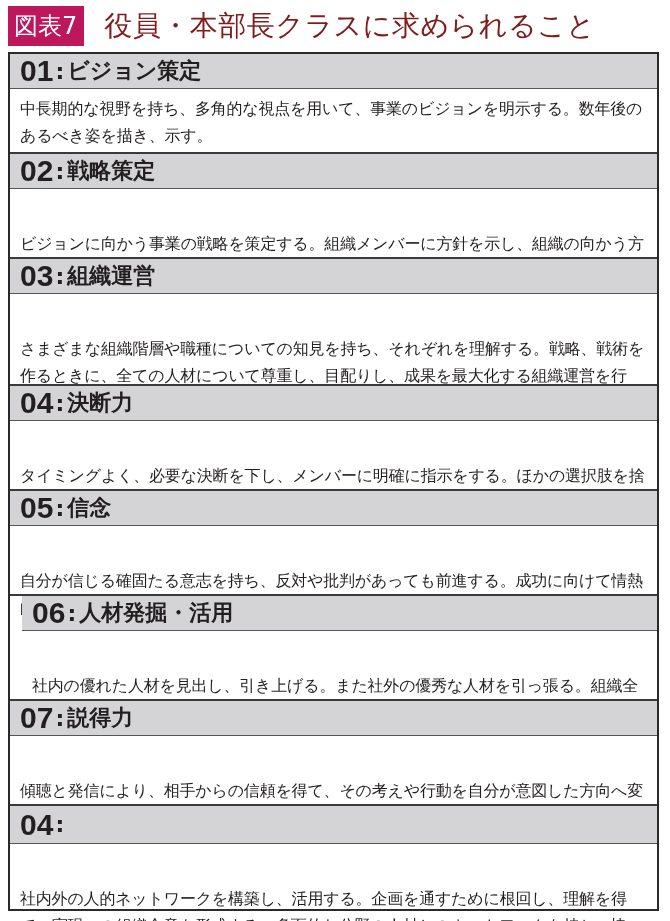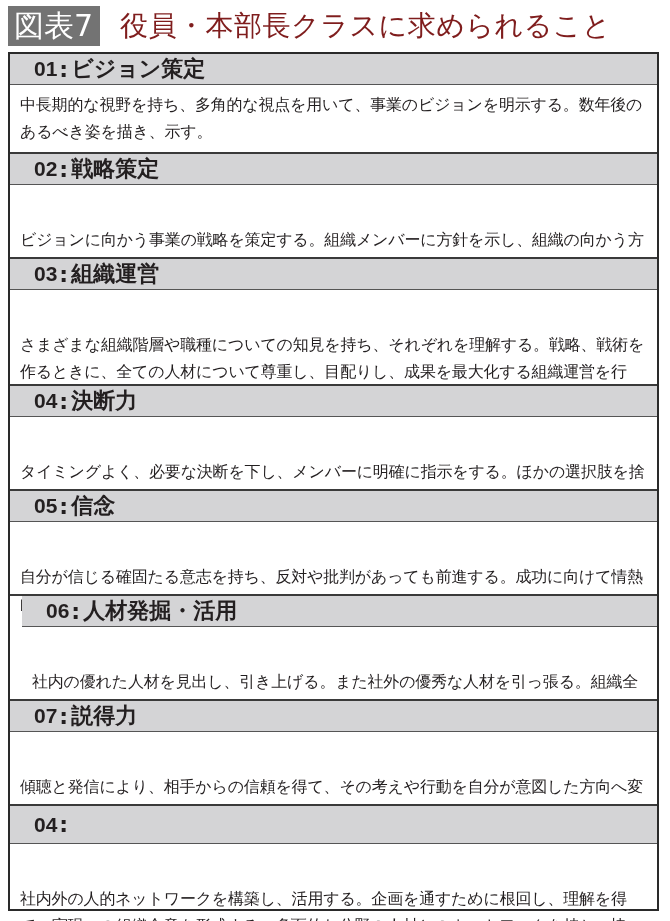--- a/index.html
+++ b/index.html
@@ -6,22 +6,22 @@
     body {
       width: 670px; height: 921px; position: relative; overflow: hidden;
       font-family: "DejaVu Sans", "Liberation Sans", sans-serif;
       color: #231f20;
     }
     .title-row {
       position: absolute; left: 8px; top: 6px; height: 40px;
       display: flex; align-items: center;
     }
     .badge {
-      background: #737373; color: #ffffff;
-      font-size: 30px; line-height: 40px; height: 40px;
+      background: #be185d; color: #ffffff;
+      font-size: 24px; line-height: 40px; height: 40px;
       padding: 0 7px 0 6px; letter-spacing: 0px;
       font-weight: normal;
     }
     .title {
       margin-left: 20px; font-size: 28px; line-height: 40px; color: #7f1d1d;
       letter-spacing: 0.5px;
     }
     .frame {
       position: absolute; left: 8px; top: 52px; width: 651px; height: 859px;
       border: 2px solid #2a2a2a; box-sizing: border-box;
@@ -29,21 +29,21 @@
       background: #ffffff;
     }
     .section { display: flex; flex-direction: column; }
     .section + .section { border-top: 2px solid #3a3a3a; gap: 35px; }
     .sec-head {
       background: #d4d4d6; border-bottom: 1.5px solid #555;
       height: 38px; display: flex; align-items: center;
       padding-left: 10px; font-size: 22px; font-weight: bold;
       color: #231f20; letter-spacing: 0px; box-sizing: border-box;
     }
-    .sec-head .num { font-family: "Liberation Sans", sans-serif; font-weight: bold; font-size: 21px; margin-left: 14px; }
+    .sec-head .num { font-family: "Liberation Sans", sans-serif; font-weight: bold; font-size: 30px; }
     .sec-head .sep { margin: 0 3px 0 2px; font-weight: bold; }
     .sec-body {
       padding: 6px 10px 7px 10px; font-size: 16px; line-height: 27px;
       color: #231f20; box-sizing: border-box;
       letter-spacing: -0.2px;
     }
   </style>
 </head>
 <body>
 

